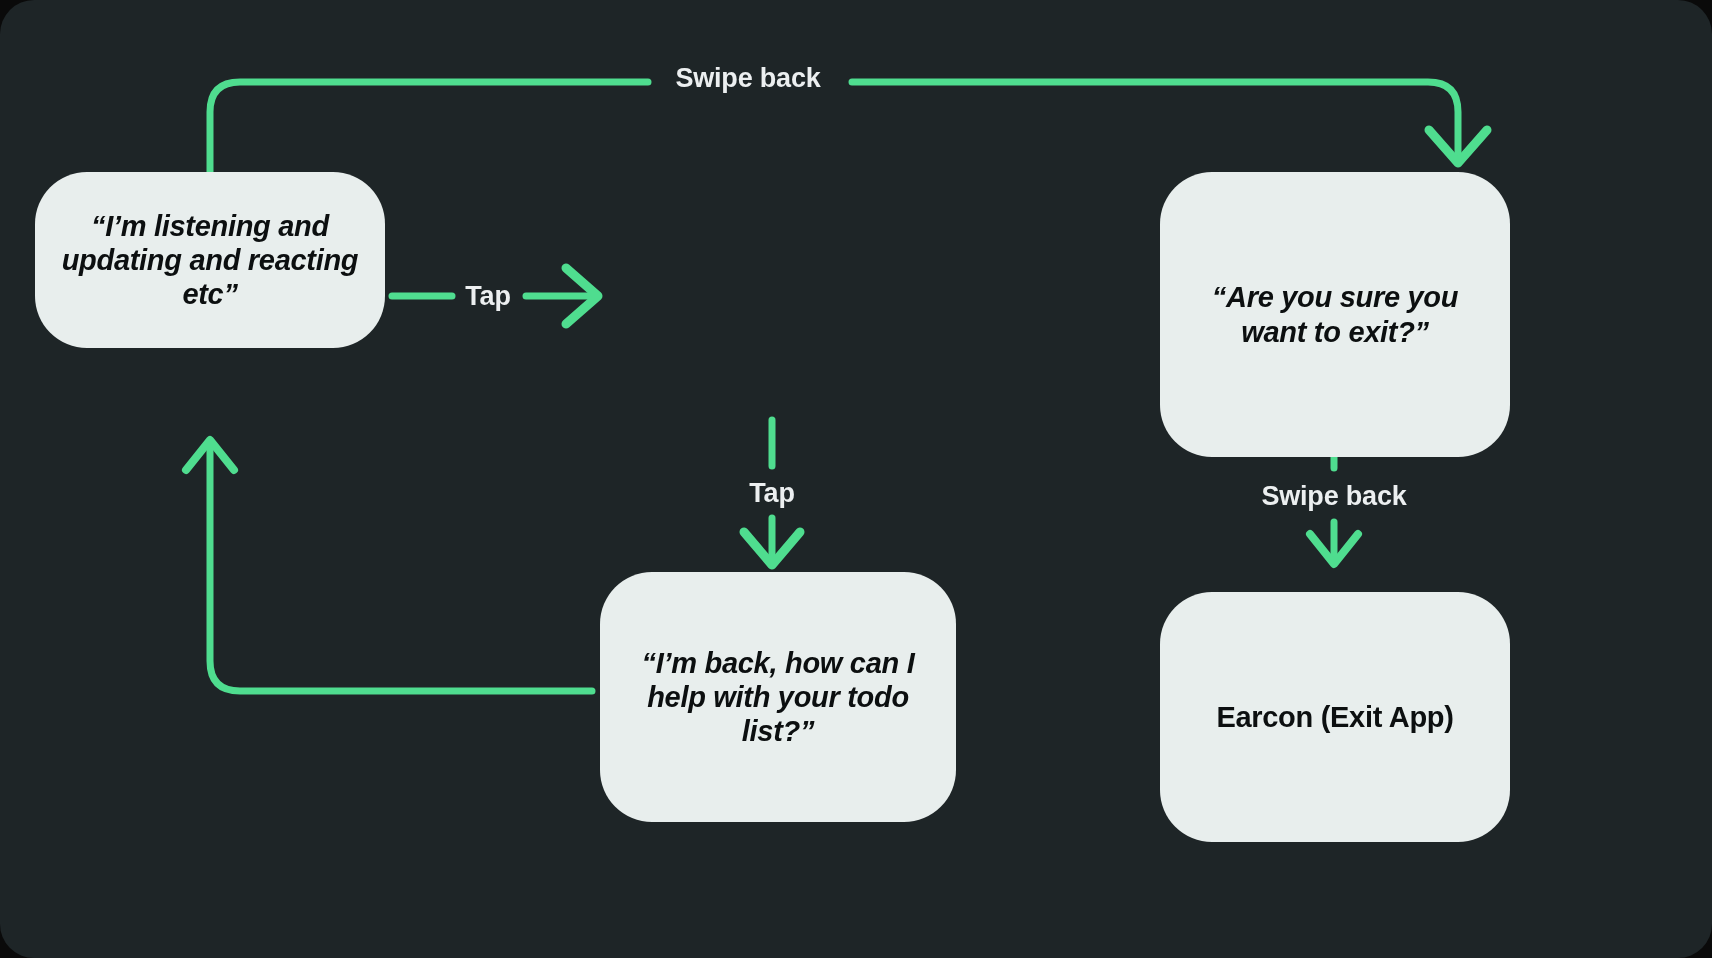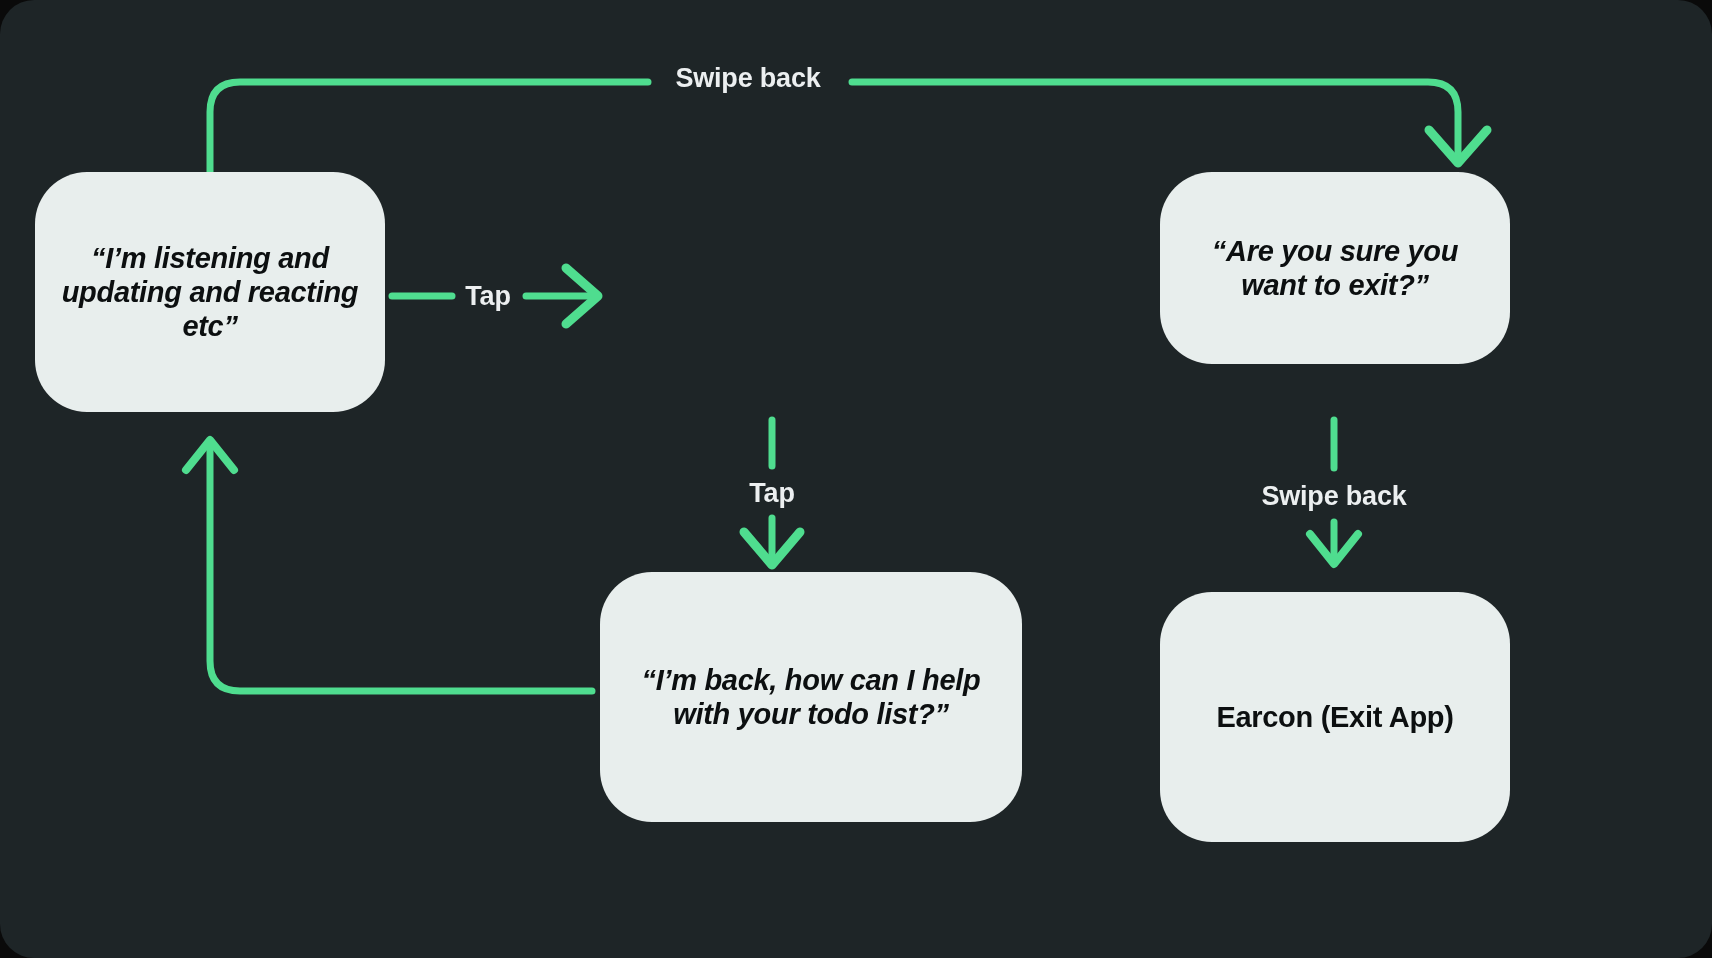--- a/index.html
+++ b/index.html
@@ -98,30 +98,30 @@
       <path d="M 1334 522 L 1334 562" stroke="#4fdd8f" stroke-width="7" fill="none" stroke-linecap="round"></path>
       <path d="M 1310 534 L 1334 564 L 1358 534" stroke="#4fdd8f" stroke-width="8" fill="none" stroke-linecap="round" stroke-linejoin="round"></path>
     </g>
 
     <g>
       <path d="M 592 691 L 240 691 Q 210 691 210 661 L 210 448" stroke="#4fdd8f" stroke-width="7" fill="none" stroke-linecap="round" stroke-linejoin="round"></path>
       <path d="M 186 470 L 210 440 L 234 470" stroke="#4fdd8f" stroke-width="8" fill="none" stroke-linecap="round" stroke-linejoin="round"></path>
     </g>
   </svg>
 
-  <div class="node" style="left:35px; top:172px; width:350px; height:240px;">
+  <div class="node" style="left:35px; top:172px; width:350px; height:176px;">
     <div class="node-label">“I’m listening and updating and reacting etc”</div>
   </div>
 
 
-  <div class="node" style="left:1160px; top:172px; width:350px; height:192px;">
+  <div class="node" style="left:1160px; top:172px; width:350px; height:285px;">
     <div class="node-label">“Are you sure you want to exit?”</div>
   </div>
 
-  <div class="node" style="left:600px; top:572px; width:422px; height:250px;justify-content:flex-end;">
+  <div class="node" style="left:600px; top:572px; width:356px; height:250px;justify-content:flex-end;">
     <div class="node-label">“I’m back, how can I help with your todo list?”</div>
   </div>
 
   <div class="node" style="left:1160px; top:572px; width:350px; height:250px;margin-top:20px;">
     <div class="node-label plain">Earcon (Exit App)</div>
   </div>
 
   <div class="edge-label" style="left:748px; top:78px;">Swipe back</div>
 
   <div class="edge-label" style="left:488px; top:296px;">Tap</div>

